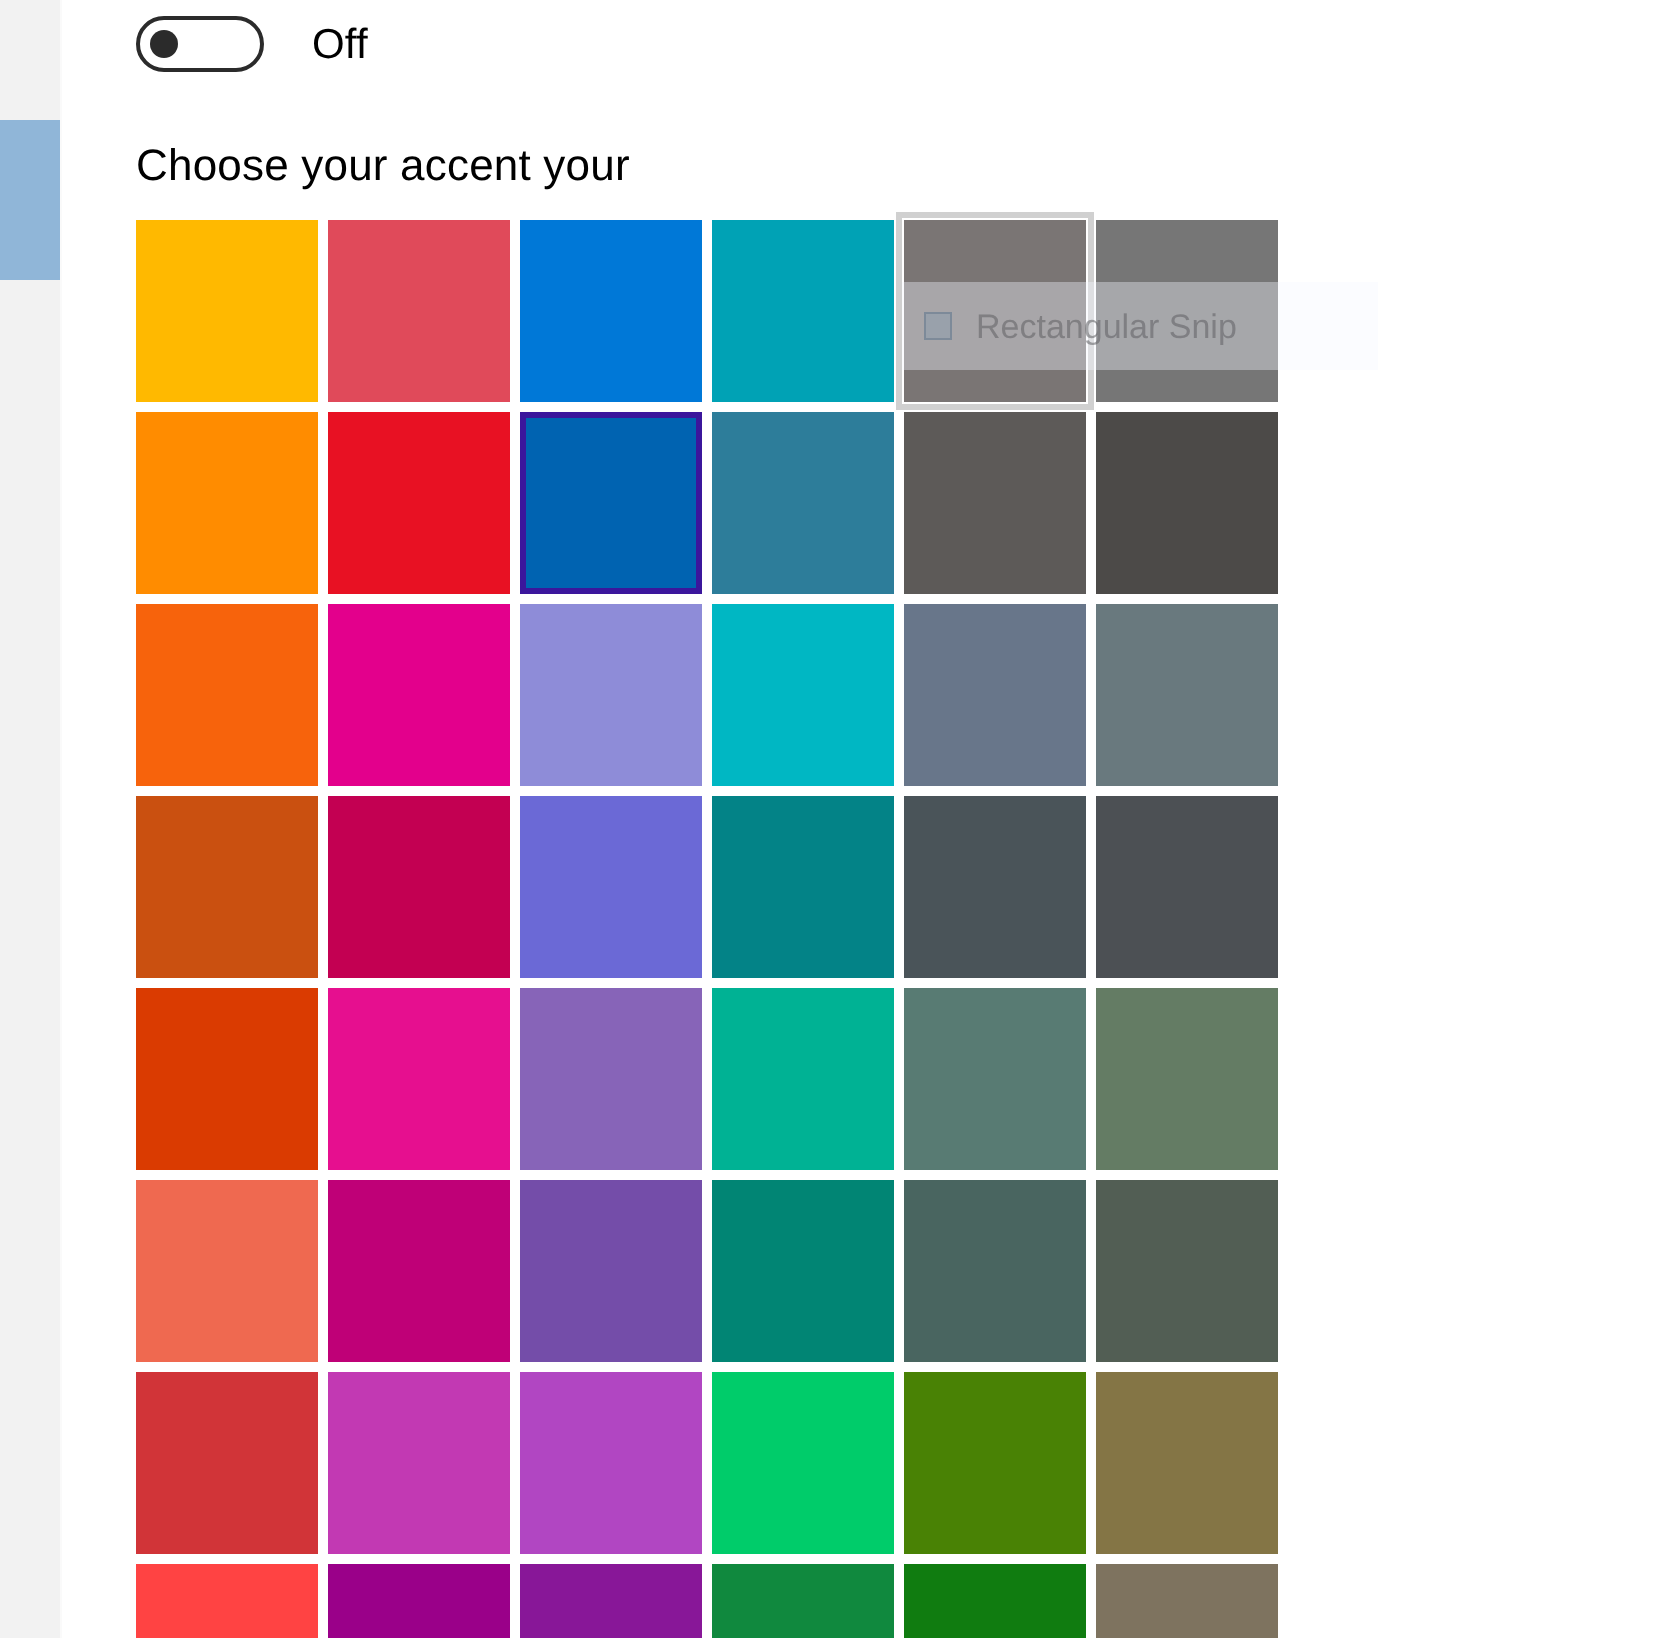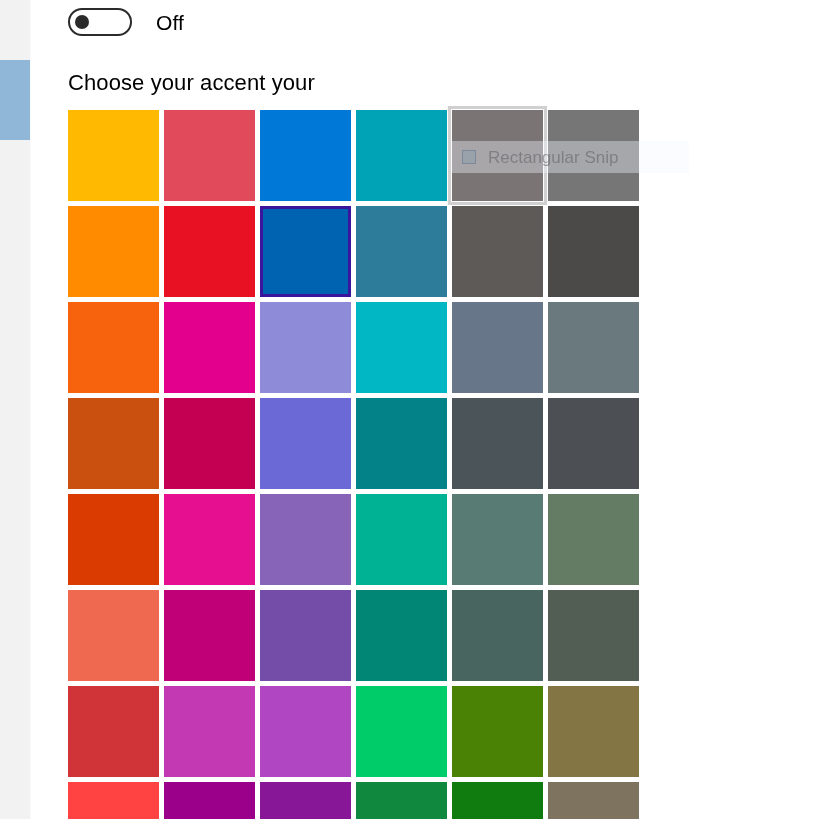--- a/index.html
+++ b/index.html
@@ -133,21 +133,21 @@
     bottom: -4px;
     border: 3px solid #d0d0d0;
   }
 
   
   #snip-overlay {
     position: absolute;
     left: 420px;
     top: 141px;
     width: 238px;
-    height: 32px;
+    height: 44px;
     background: rgba(244, 248, 255, 0.38);
     display: flex;
     align-items: center;
     pointer-events: none;
   }
   #snip-icon {
     width: 14px;
     height: 14px;
     margin-left: 11px;
     margin-right: 12px;

